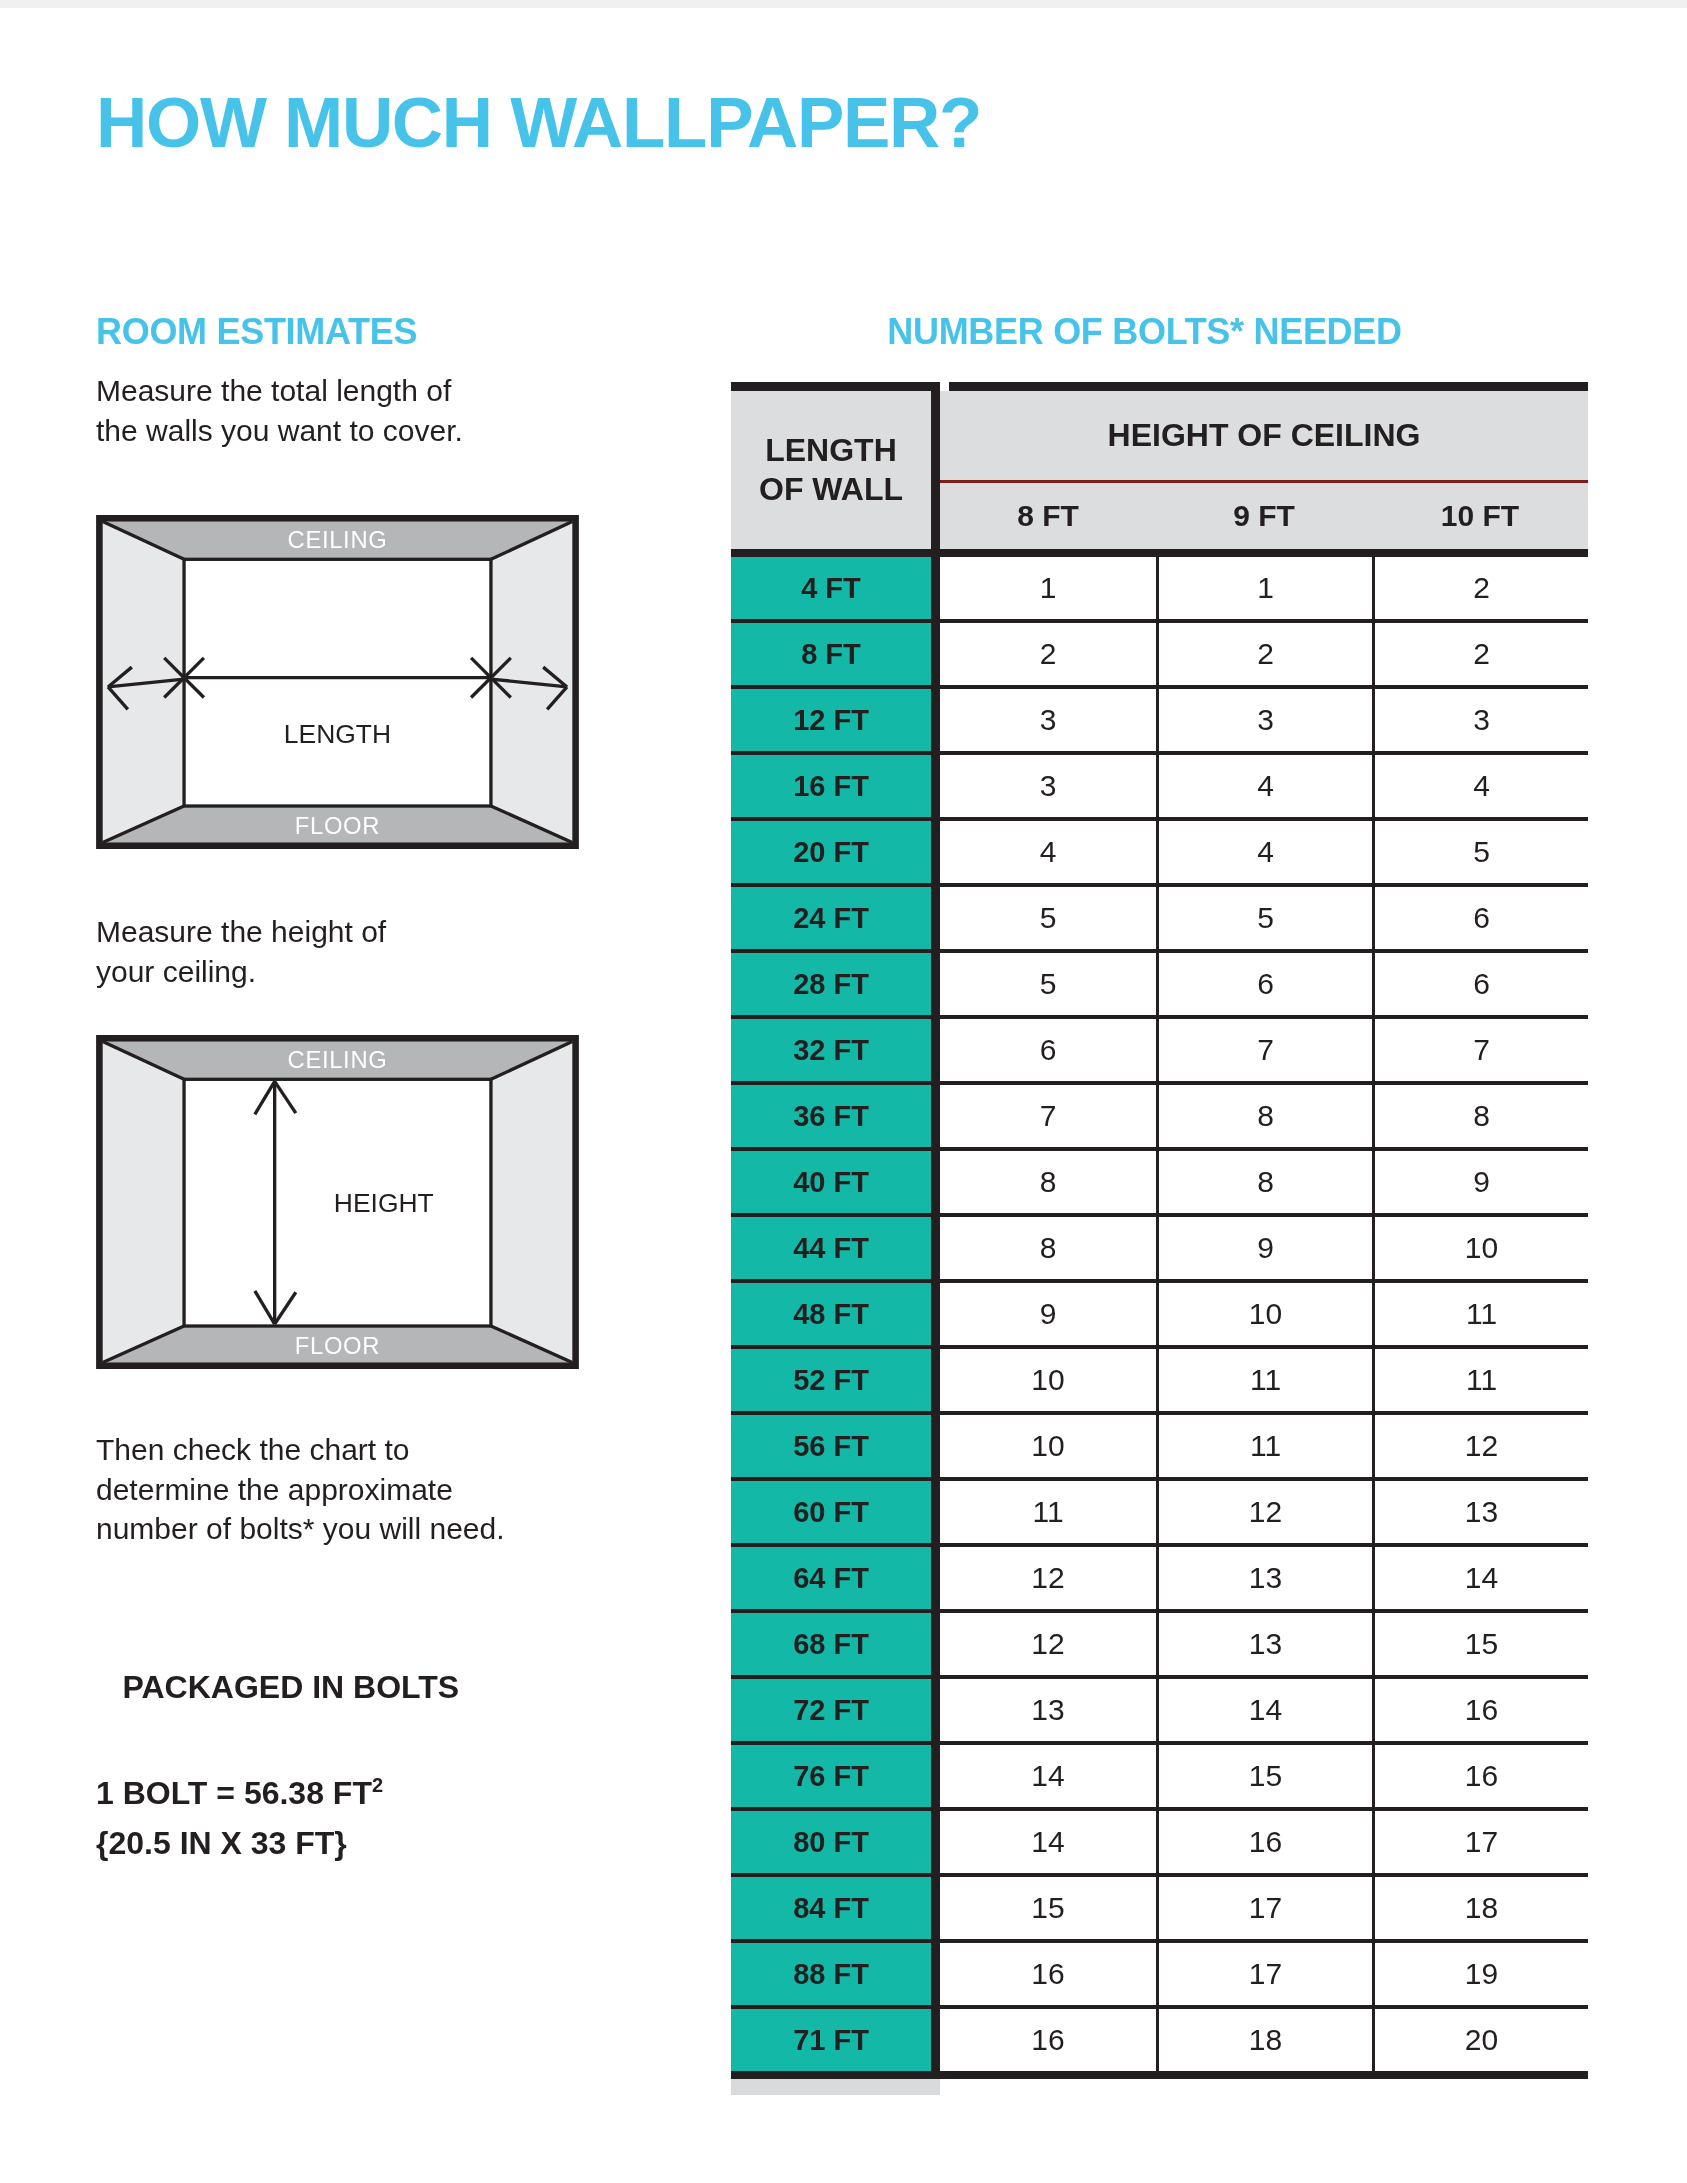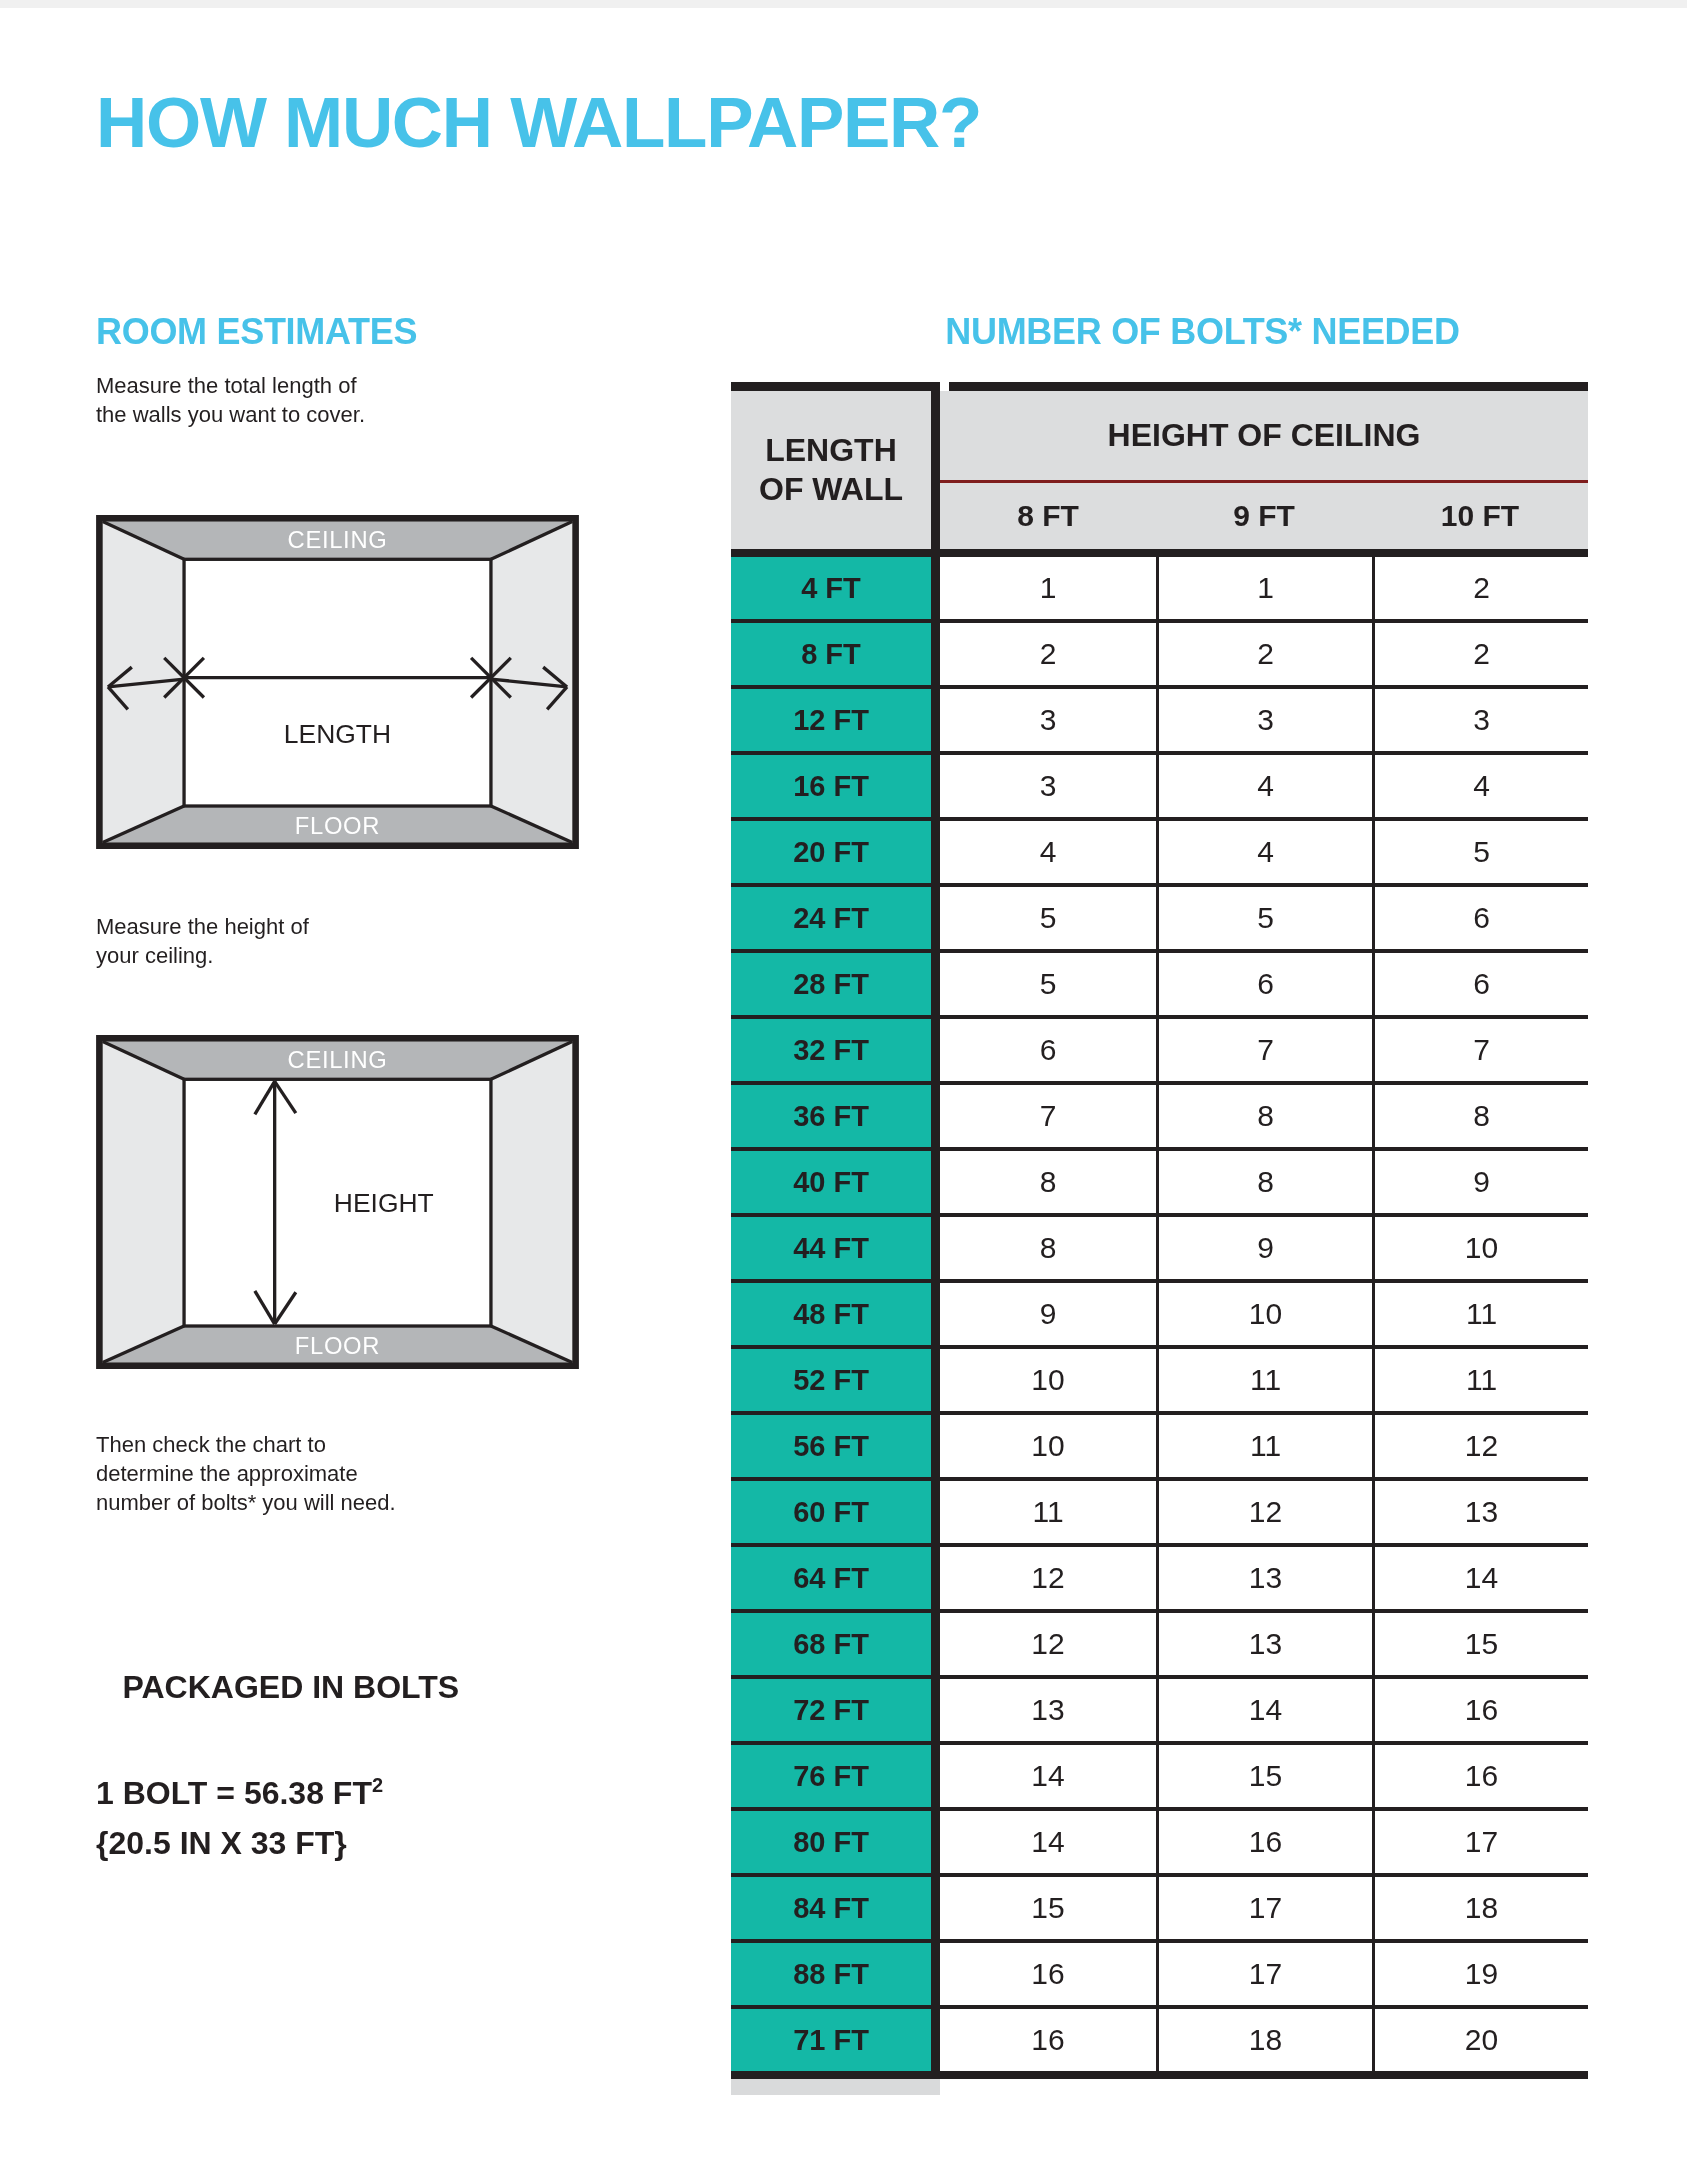--- a/index.html
+++ b/index.html
@@ -7,23 +7,23 @@
     position:relative; width:1687px; height:2183px; background:#ffffff;
     font-family:"Liberation Sans","DejaVu Sans",sans-serif; color:#231F20;
     overflow:hidden; margin:8px auto;
   }
   .abs { position:absolute; }
 
   .title { left:96px; top:74px; font-size:71px; font-weight:bold; color:#47C2E9; letter-spacing:-1.3px; white-space:nowrap; }
 
   .section-head { font-size:36px; font-weight:bold; color:#47C2E9; letter-spacing:-0.3px; white-space:nowrap; }
   .room-estimates { left:96px; top:303px; }
-  .table-heading  { left:774px; top:303px; width:857px; text-align:center; }
-
-  .para { font-size:22px; line-height:1.32; color:#231F20; }
+  .table-heading  { left:716px; top:303px; width:857px; text-align:center; }
+
+  .para { font-size:30px; line-height:1.32; color:#231F20; }
   .para1 { left:96px; top:363px; }
   .para2 { left:96px; top:904px; }
   .para3 { left:96px; top:1422px; }
 
   .diagram1 { left:96px; top:507px; }
   .diagram2 { left:96px; top:1027px; }
 
   .footnote { left:96px; top:1657px; font-size:32px; font-weight:bold; line-height:1.42; }
   .footnote .indent { padding-left:26.5px; }
   .boltinfo { left:96px; top:1761px; font-size:32px; font-weight:bold; line-height:1.55; }

